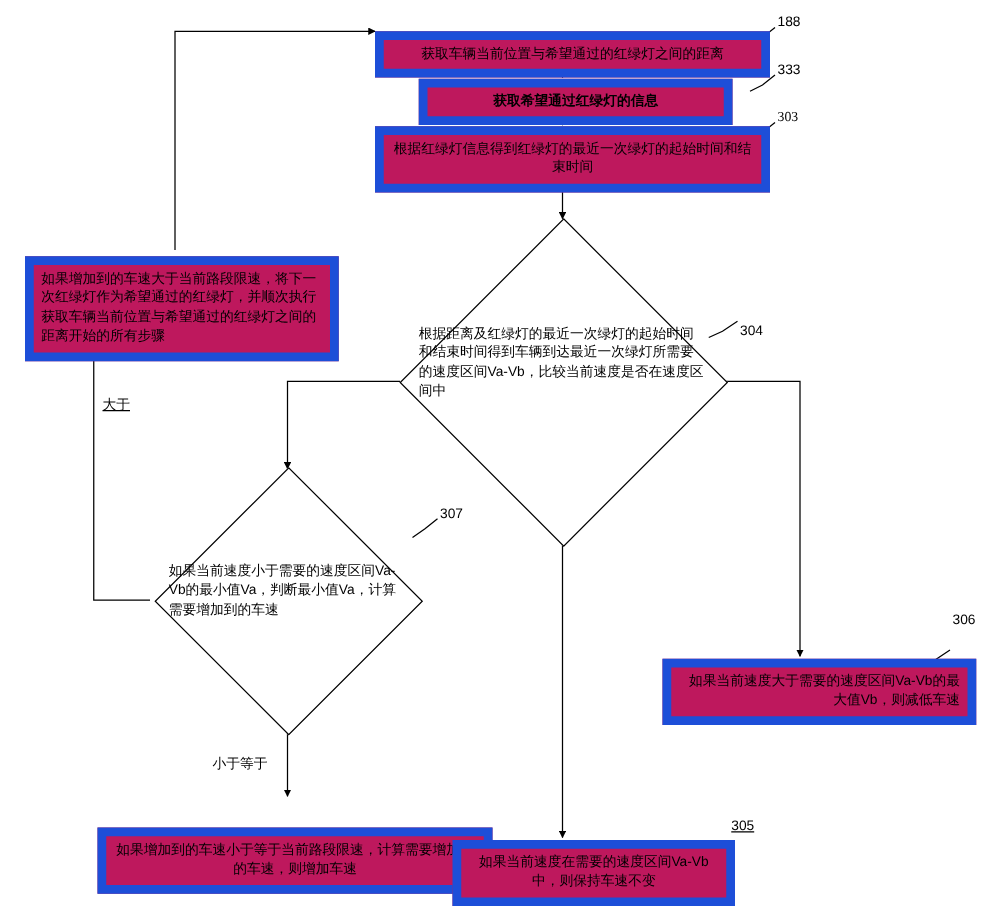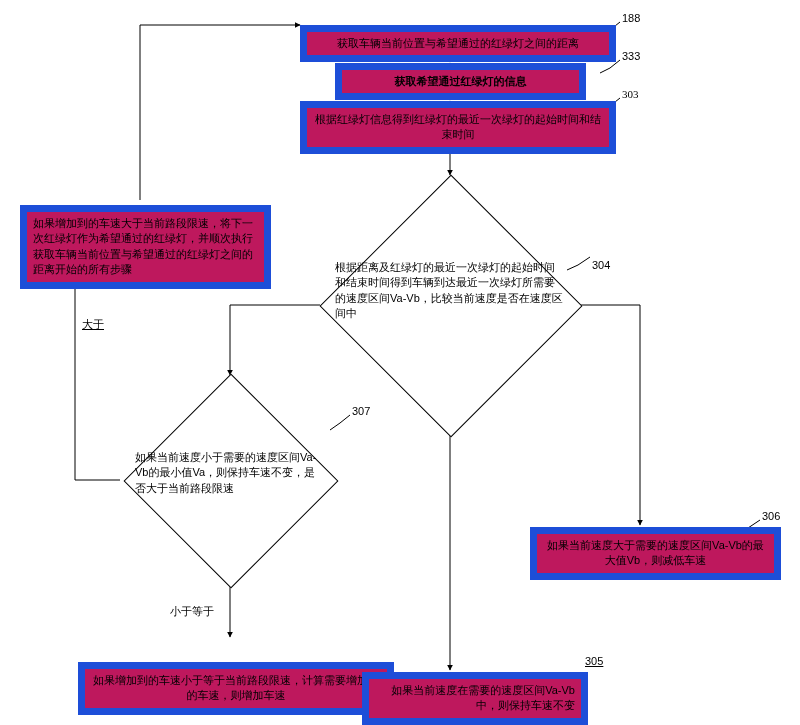--- a/index.html
+++ b/index.html
@@ -102,30 +102,30 @@
 <div class="label" style="left:592px; top:259px;">304</div>
 <div class="diamond" style="left:358px; top:213px; width:184px; height:184px;"></div>
 <div class="diamond-text" style="left:335px; top:260px; width:230px;">根据距离及红绿灯的最近一次绿灯的起始时间和结束时间得到车辆到达最近一次绿灯所需要的速度区间Va-Vb，比较当前速度是否在速度区间中</div>
 
 <div class="box" style="left:20px; top:205px; width:225px; text-align:left;">
   <span>如果增加到的车速大于当前路段限速，将下一次红绿灯作为希望通过的红绿灯，并顺次执行获取车辆当前位置与希望通过的红绿灯之间的距离开始的所有步骤</span>
 </div>
 
 <div class="label" style="left:352px; top:405px;">307</div>
 <div class="diamond" style="left:155px; top:405px; width:150px; height:150px;"></div>
-<div class="diamond-text" style="left:135px; top:450px; width:190px;">如果当前速度小于需要的速度区间Va-Vb的最小值Va，则保持车速不变，是否大于当前路段限速</div>
+<div class="diamond-text" style="left:135px; top:450px; width:190px;">如果当前速度小于需要的速度区间Va-Vb的最小值Va，判断最小值Va，计算需要增加到的车速</div>
 
 <div class="label" style="left:82px; top:318px;text-decoration:underline;">大于</div>
 <div class="label" style="left:170px; top:605px;">小于等于</div>
 
-<div class="label" style="left:762px; top:510px;">306</div>
-<div class="box" style="left:530px; top:527px; width:225px;">
+<div class="label" style="left:762px; top:490px;">306</div>
+<div class="box" style="left:530px; top:527px; width:225px;text-align:right;">
   <span>如果当前速度大于需要的速度区间Va-Vb的最大值Vb，则减低车速</span>
 </div>
 
 <div class="box" style="left:78px; top:638px; width:290px;margin-top:24px;">
   <span>如果增加到的车速小于等于当前路段限速，计算需要增加到的车速，则增加车速</span>
 </div>
 
 <div class="label" style="left:585px; top:655px;text-decoration:underline;">305</div>
-<div class="box" style="left:362px; top:672px; width:200px;text-align:right;">
+<div class="box" style="left:362px; top:672px; width:200px;">
   <span>如果当前速度在需要的速度区间Va-Vb中，则保持车速不变</span>
 </div>
 
 </body></html>

